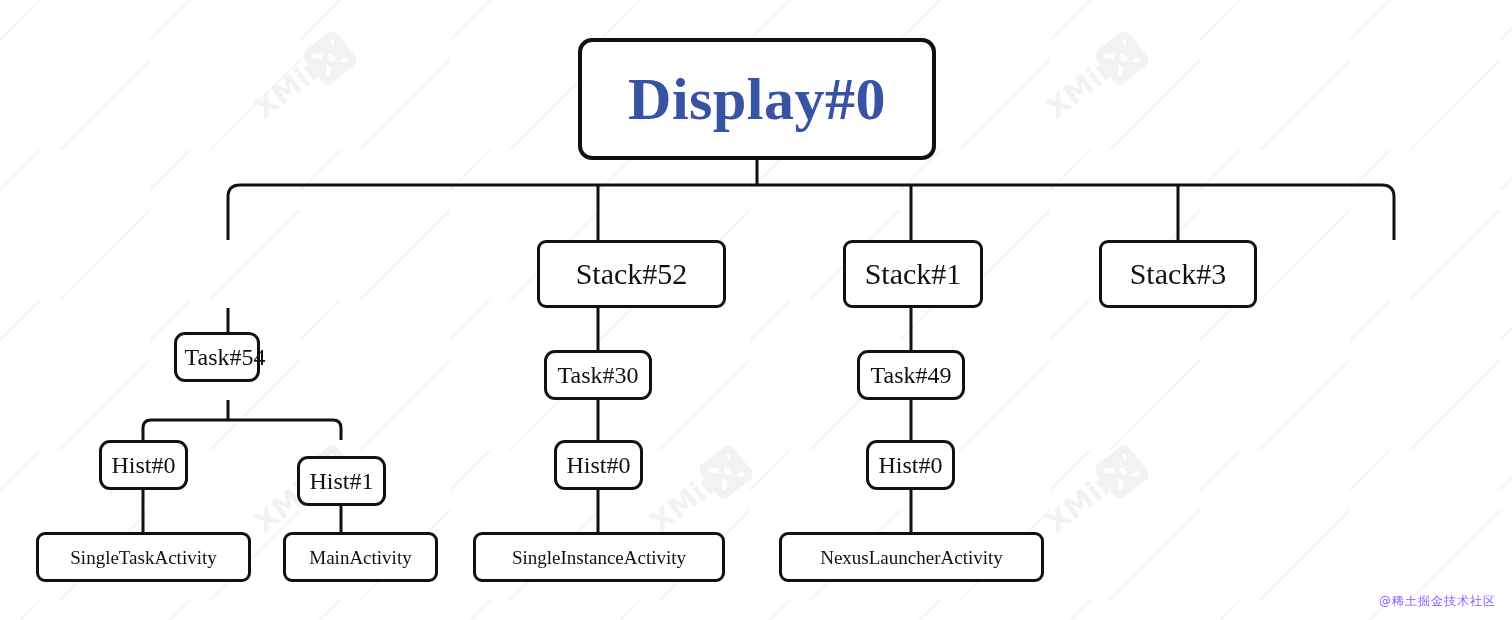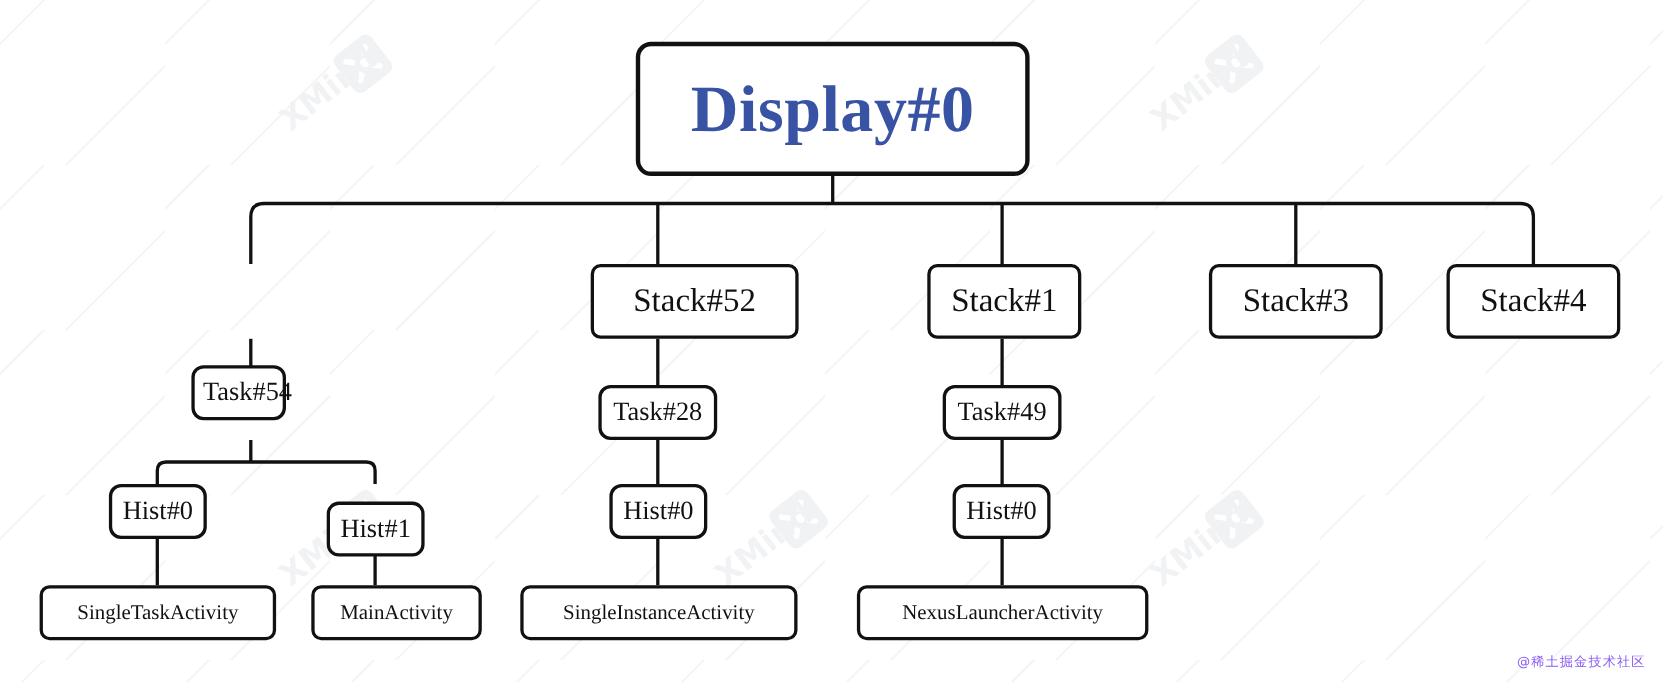--- a/index.html
+++ b/index.html
@@ -156,24 +156,23 @@
     <path d="M 341 490 L 341 532"></path>
     <path d="M 598 490 L 598 532"></path>
     <path d="M 911 490 L 911 532"></path>
   </svg>
 
   <div class="node root" style="left:578px; top:38px; width:358px; height:122px; color:#3852A4;">Display#0</div>
 
   <div class="node stack" style="left:511px; top:240px; width:189px; height:68px;margin-left:26px;">Stack#52</div>
   <div class="node stack" style="left:832px; top:240px; width:140px; height:68px;margin-left:11px;">Stack#1</div>
   <div class="node stack" style="left:1099px; top:240px; width:158px; height:68px;">Stack#3</div>
-  <div class="node stack" style="left:1315px; top:240px; width:158px; height:68px;">Stack#4</div>
 
   <div class="node task" style="left:174px; top:332px; width:86px; height:50px;padding-left:16px;">Task#54</div>
-  <div class="node task" style="left:544px; top:350px; width:108px; height:50px;">Task#28</div>
+  <div class="node task" style="left:544px; top:350px; width:108px; height:50px;">Task#30</div>
   <div class="node task" style="left:857px; top:350px; width:108px; height:50px;">Task#49</div>
 
   <div class="node hist" style="left:99px; top:440px; width:89px; height:50px;">Hist#0</div>
   <div class="node hist" style="left:297px; top:440px; width:89px; height:50px;margin-top:16px;">Hist#1</div>
   <div class="node hist" style="left:554px; top:440px; width:89px; height:50px;">Hist#0</div>
   <div class="node hist" style="left:866px; top:440px; width:89px; height:50px;">Hist#0</div>
 
   <div class="node activity" style="left:36px; top:532px; width:215px; height:50px;">SingleTaskActivity</div>
   <div class="node activity" style="left:263px; top:532px; width:155px; height:50px;margin-left:20px;">MainActivity</div>
   <div class="node activity" style="left:779px; top:532px; width:265px; height:50px;">NexusLauncherActivity</div>

